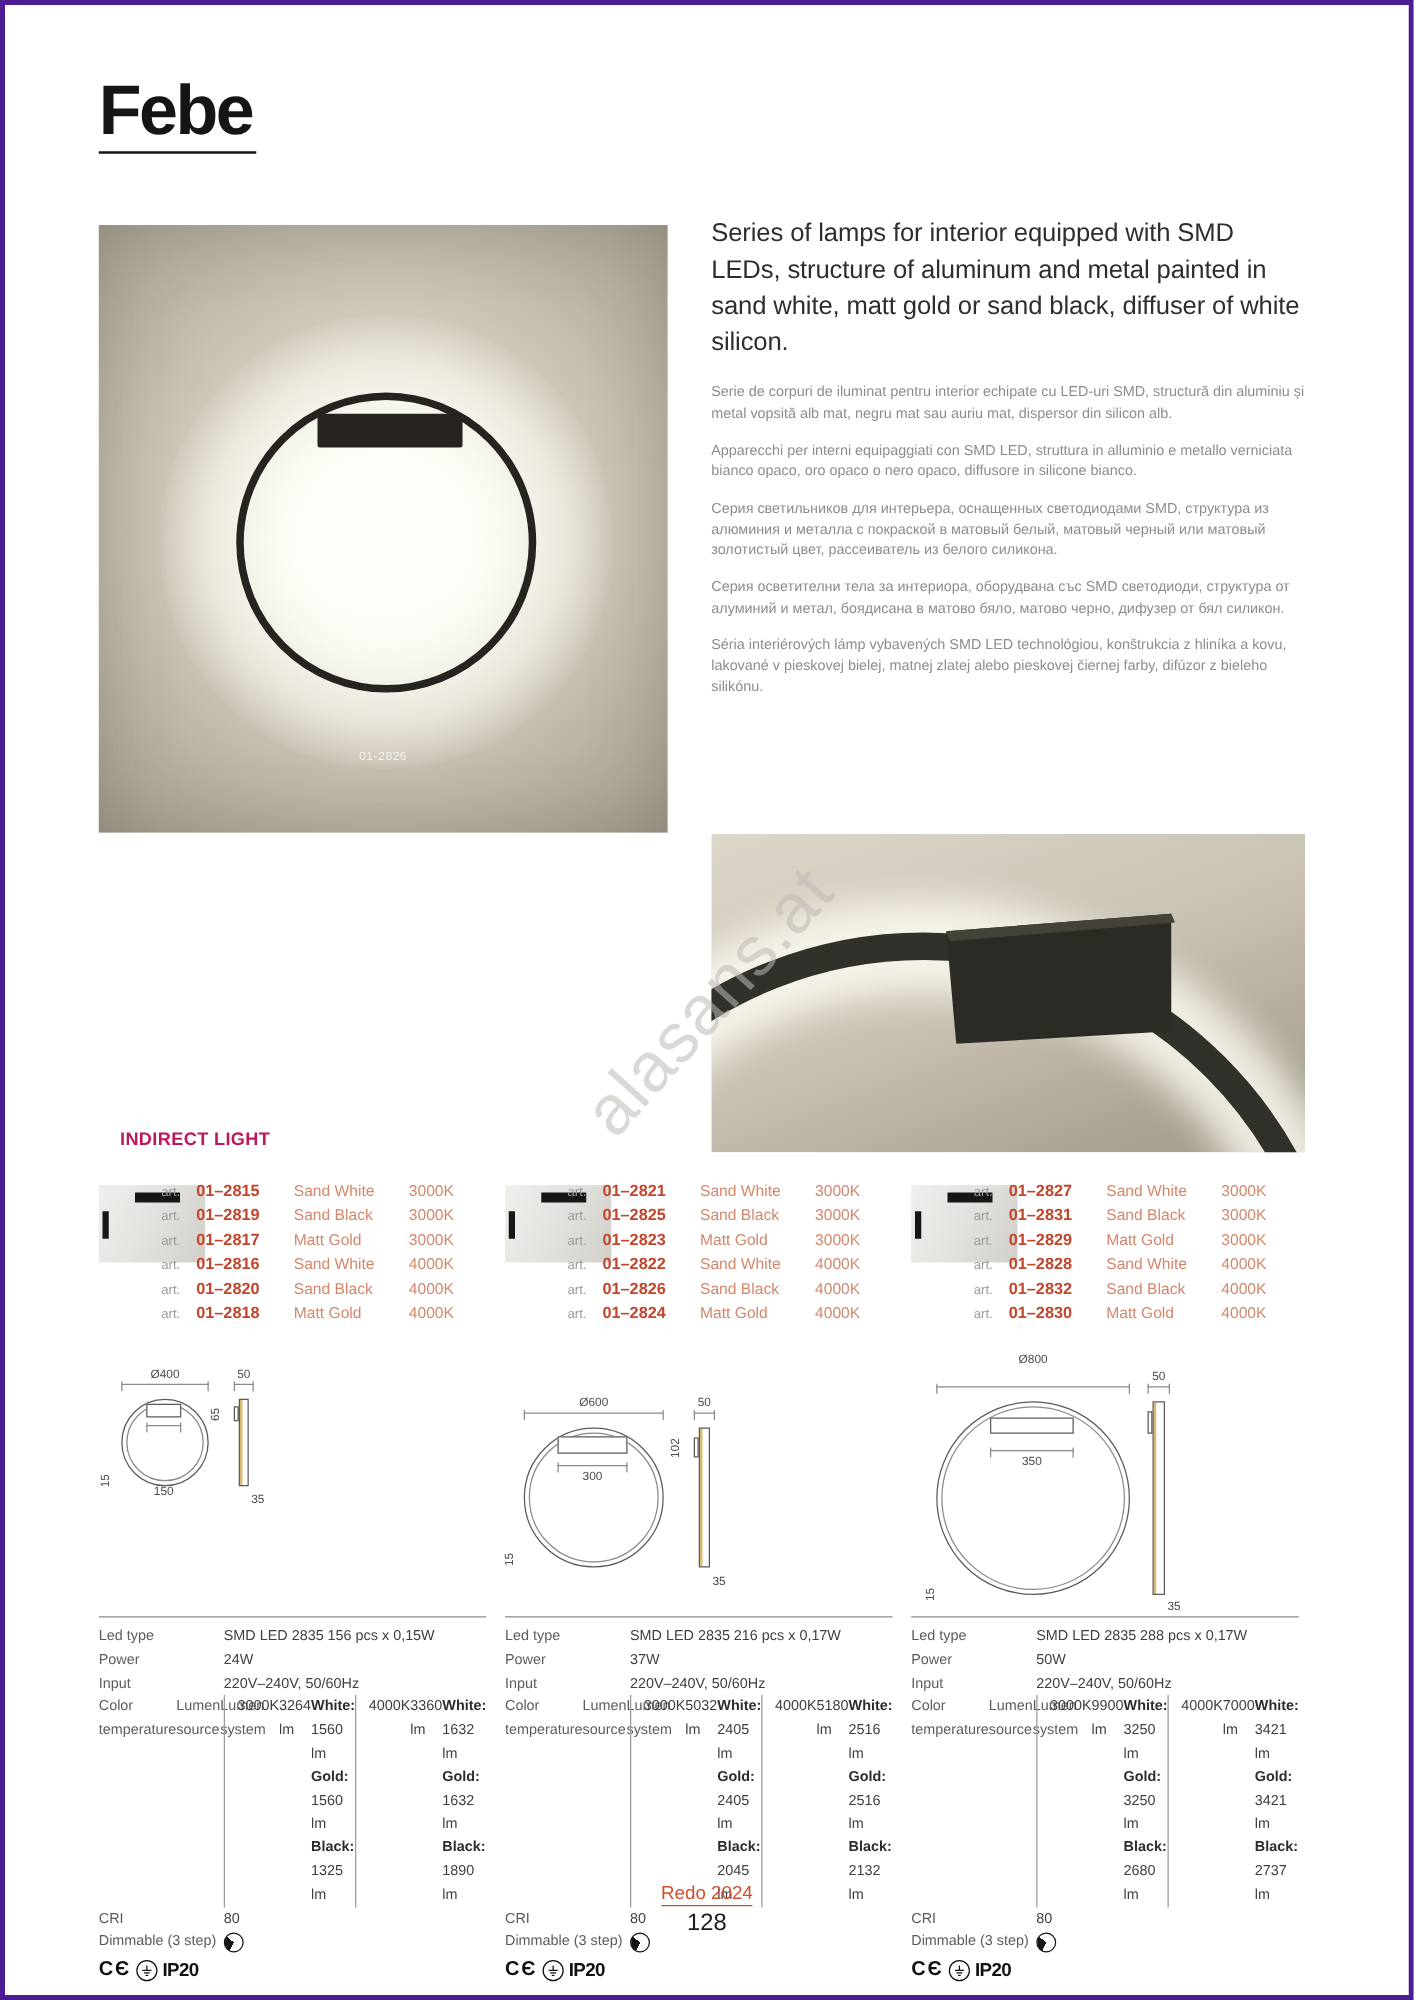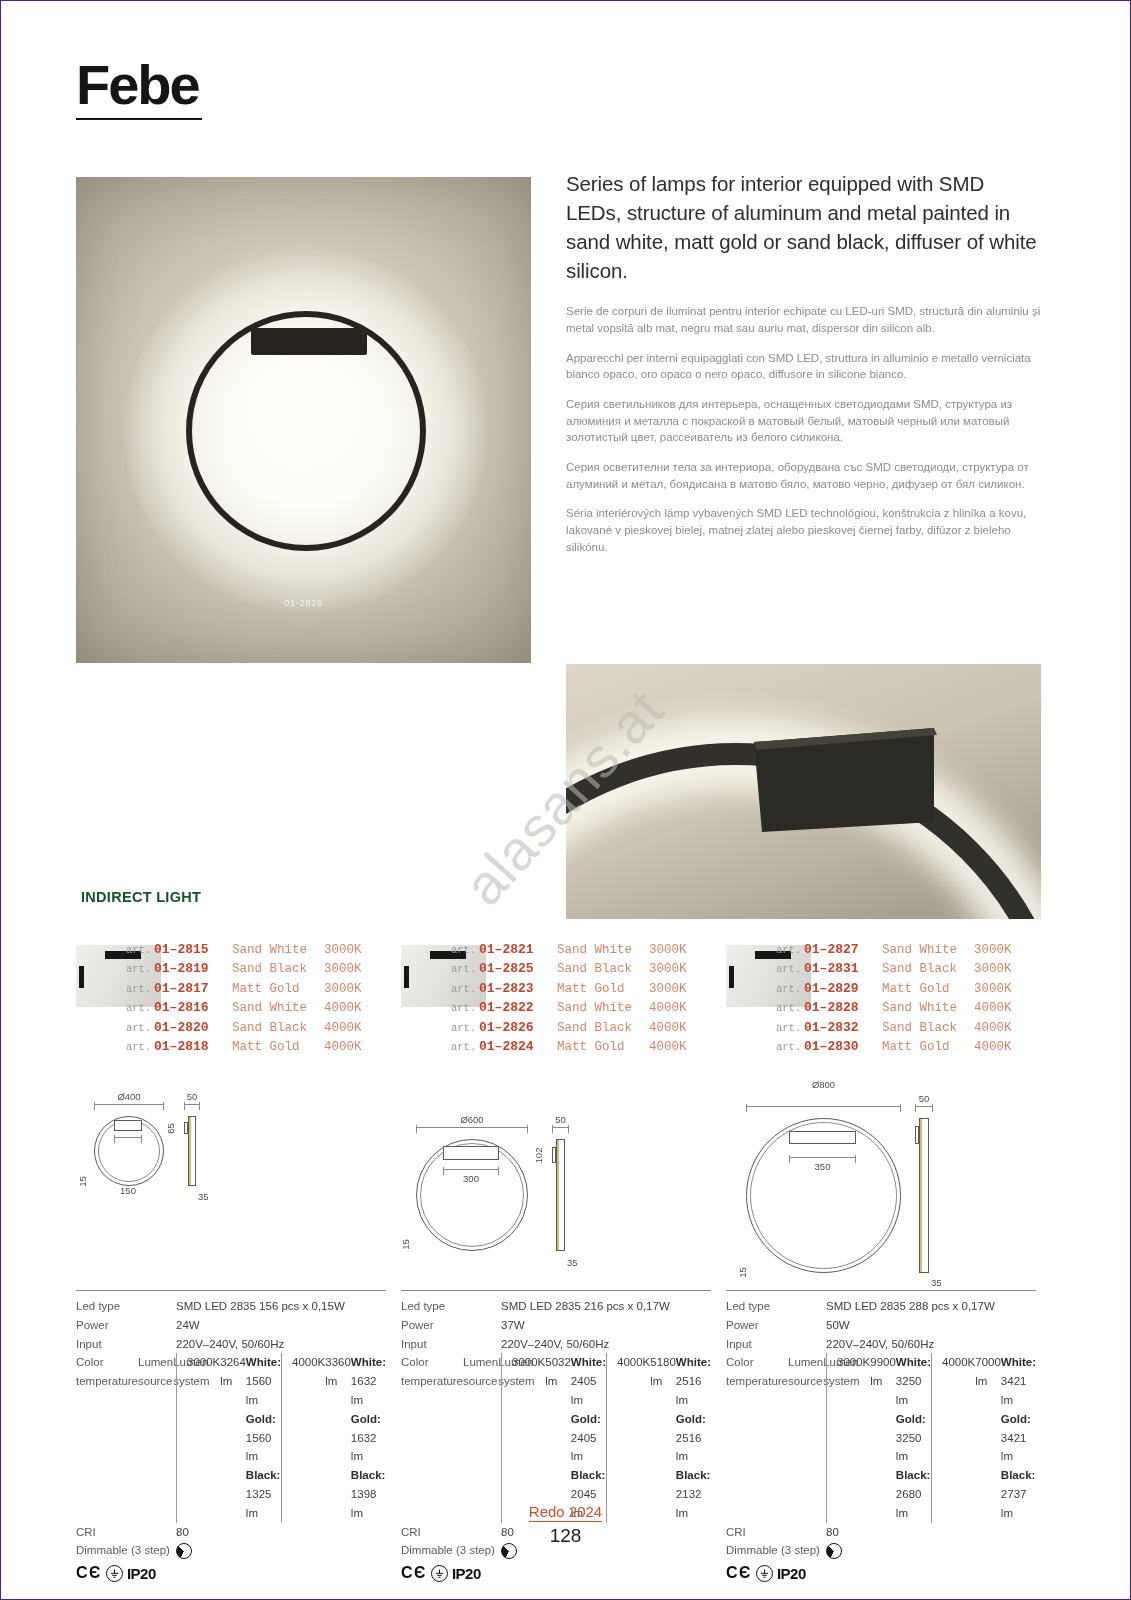--- a/index.html
+++ b/index.html
@@ -1,18 +1,18 @@
 <!DOCTYPE html>
 <html><head>
 <meta charset="utf-8">
 <style>
   html,body{margin:0;padding:0;background:#fff;}
   body{font-family:"Liberation Sans","DejaVu Sans",sans-serif;color:#222;}
   #page{position:relative;width:1131px;height:1600px;background:#fff;overflow:hidden;
-        border:1px solid #4c1d95;box-sizing:border-box;}
+        border:4px solid #4c1d95;box-sizing:border-box;}
 
   
   .title{position:absolute;left:75px;top:56px;margin:0;font-size:56px;font-weight:600;
          letter-spacing:-2px;color:#151515;border-bottom:2.5px solid #151515;
          padding:0 3px 5px 0;line-height:1.0;display:inline-block;}
 
   
   .photo1{position:absolute;left:75px;top:176px;width:455px;height:486px;margin:0;overflow:hidden;
           background:radial-gradient(circle at 50% 48%,#f1ecdf 0%,#e0dacb 26%,#c6c0b1 58%,#aba595 88%,#9f998a 100%);
           box-shadow:inset 0 0 60px rgba(90,85,70,.25);}
@@ -33,37 +33,37 @@
   .photo2{position:absolute;left:565px;top:663px;width:475px;height:255px;margin:0;overflow:hidden;}
   .photo2 svg{display:block;}
 
   
   .watermark{position:absolute;left:408px;top:636px;width:310px;height:320px;z-index:6;
              display:flex;align-items:center;justify-content:center;pointer-events:none;}
   .watermark span{font-size:56px;color:rgba(188,186,180,.55);transform:rotate(-48deg);
              letter-spacing:1px;white-space:nowrap;}
 
   
-  .section-heading{position:absolute;left:80px;top:888px;margin:0;font-size:14.5px;font-weight:700;
-             letter-spacing:.3px;color:#14532d;}
+  .section-heading{position:absolute;left:80px;top:888px;margin:12px;font-size:14.5px;font-weight:700;
+             letter-spacing:.3px;color:#be185d;}
 
   
   .groups-wrap{position:absolute;left:0;top:940px;width:1131px;height:620px;}
   section.group{position:absolute;top:0;width:310px;height:620px;}
   section.group:nth-of-type(1){left:75px;}
   section.group:nth-of-type(2){left:400px;}
   section.group:nth-of-type(3){left:725px;}
 
   .thumb{position:absolute;left:0;top:4px;width:85px;height:62px;
          background:linear-gradient(115deg,#f0efec 0%,#e4e3df 45%,#d0cfc9 100%);}
   .thumb .bar{position:absolute;left:34%;top:9%;width:42%;height:14%;background:#161616;}
   .thumb .tick{position:absolute;left:3%;top:34%;width:7%;height:36%;background:#161616;}
 
   .prod-list{position:absolute;left:50px;top:1px;width:260px;}
-  .prod-row{display:flex;align-items:baseline;height:19.4px;font-family:Liberation Mono, monospace;}
+  .prod-row{display:flex;align-items:baseline;height:19.4px;}
   .art-label{width:28px;font-size:10.5px;color:#9a9a9a;}
   .art-num{width:78px;font-size:13px;font-weight:700;color:#c2452c;}
   .finish{width:92px;font-size:12.5px;color:#d4876c;}
   .ctemp{font-size:12.5px;color:#d4876c;}
 
   
   .drawing{position:absolute;left:0;top:130px;width:310px;height:218px;}
   .circ{position:absolute;border:1.2px solid #5a5a5a;border-radius:50%;box-sizing:border-box;}
   .circ::after{content:"";position:absolute;inset:3px;border:1px solid #8a8a8a;border-radius:50%;}
   .irect{position:absolute;border:1px solid #5a5a5a;background:#fff;box-sizing:border-box;z-index:1;}
@@ -291,21 +291,21 @@
                 <div class="ls-row"><b>Black:</b> <span>1325 lm</span></div>
               </div>
             </div>
             <div class="scol vals">
               <span>4000K</span>
               <span>3360 lm</span>
               <div class="ls">
 
               <div class="ls-row"><b>White:</b> <span>1632 lm</span></div>
                 <div class="ls-row"><b>Gold:</b> <span>1632 lm</span></div>
-                <div class="ls-row"><b>Black:</b> <span>1398 lm</span></div>
+                <div class="ls-row"><b>Black:</b> <span>1890 lm</span></div>
               </div>
             </div>
           </div>
 
           <div class="srow">
             <span class="slabel">CRI</span>
             <span class="sval">80</span>
           </div>
           <div class="srow">
             <span class="slabel">Dimmable (3 step)</span>

